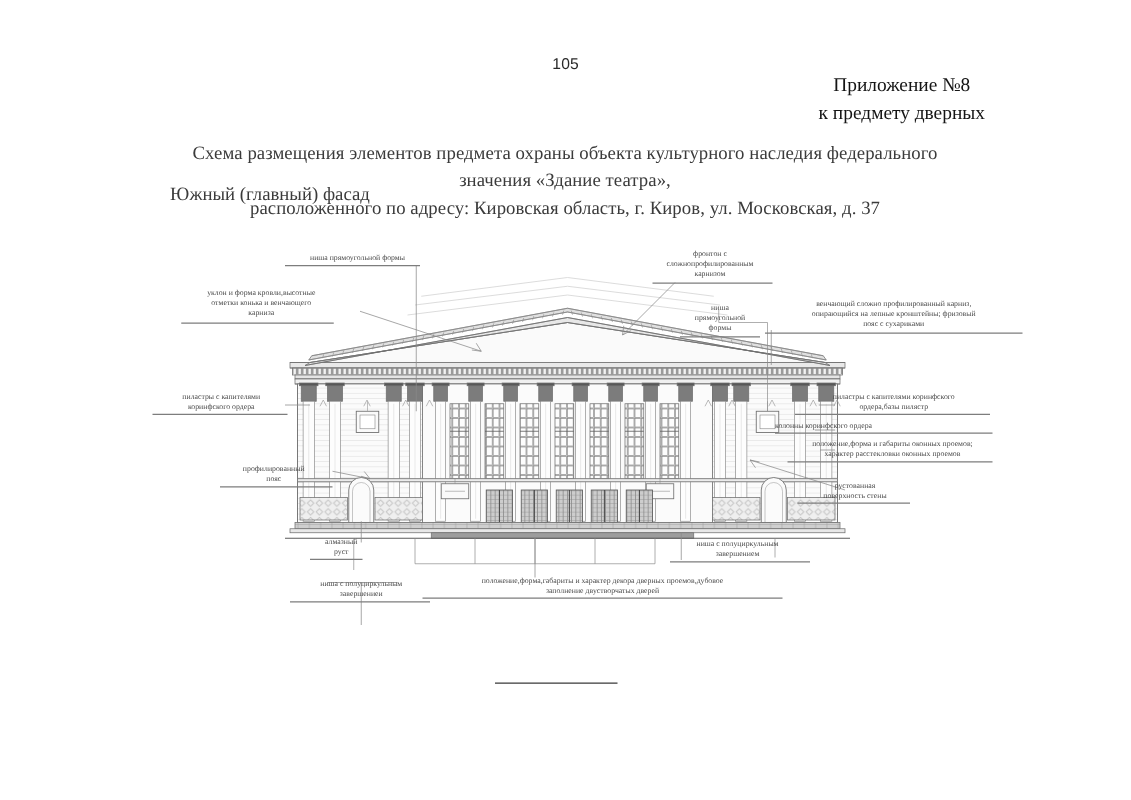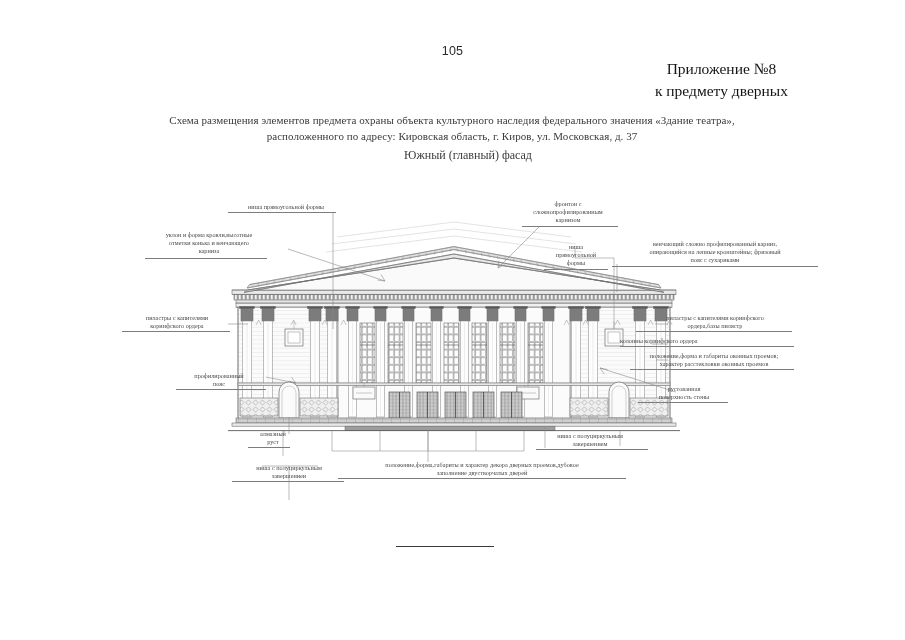--- a/index.html
+++ b/index.html
@@ -38,31 +38,30 @@
     line-height: 1.42;
     color: #151515;
   }
 
   
   .doc-title {
     position: absolute;
     left: 152px; top: 113px;
     width: 600px;
     text-align: center;
-    font-size: 11px;
+    font-size: 15px;
     line-height: 1.45;
     color: #3b3b3b;
     letter-spacing: .05px;
   }
   .facade-title {
     position: absolute;
-    left: 168px; top: 148px;
+    left: 136px; top: 148px;
     width: 600px;
-    text-align: center;
-    font-size: 12px;
+    font-size: 15px;
     color: #3b3b3b;
   }
 
   
   .note {
     position: absolute;
     font-size: 6.2px;
     line-height: 1.32;
     color: #4a4a4a;
     letter-spacing: .02px;

